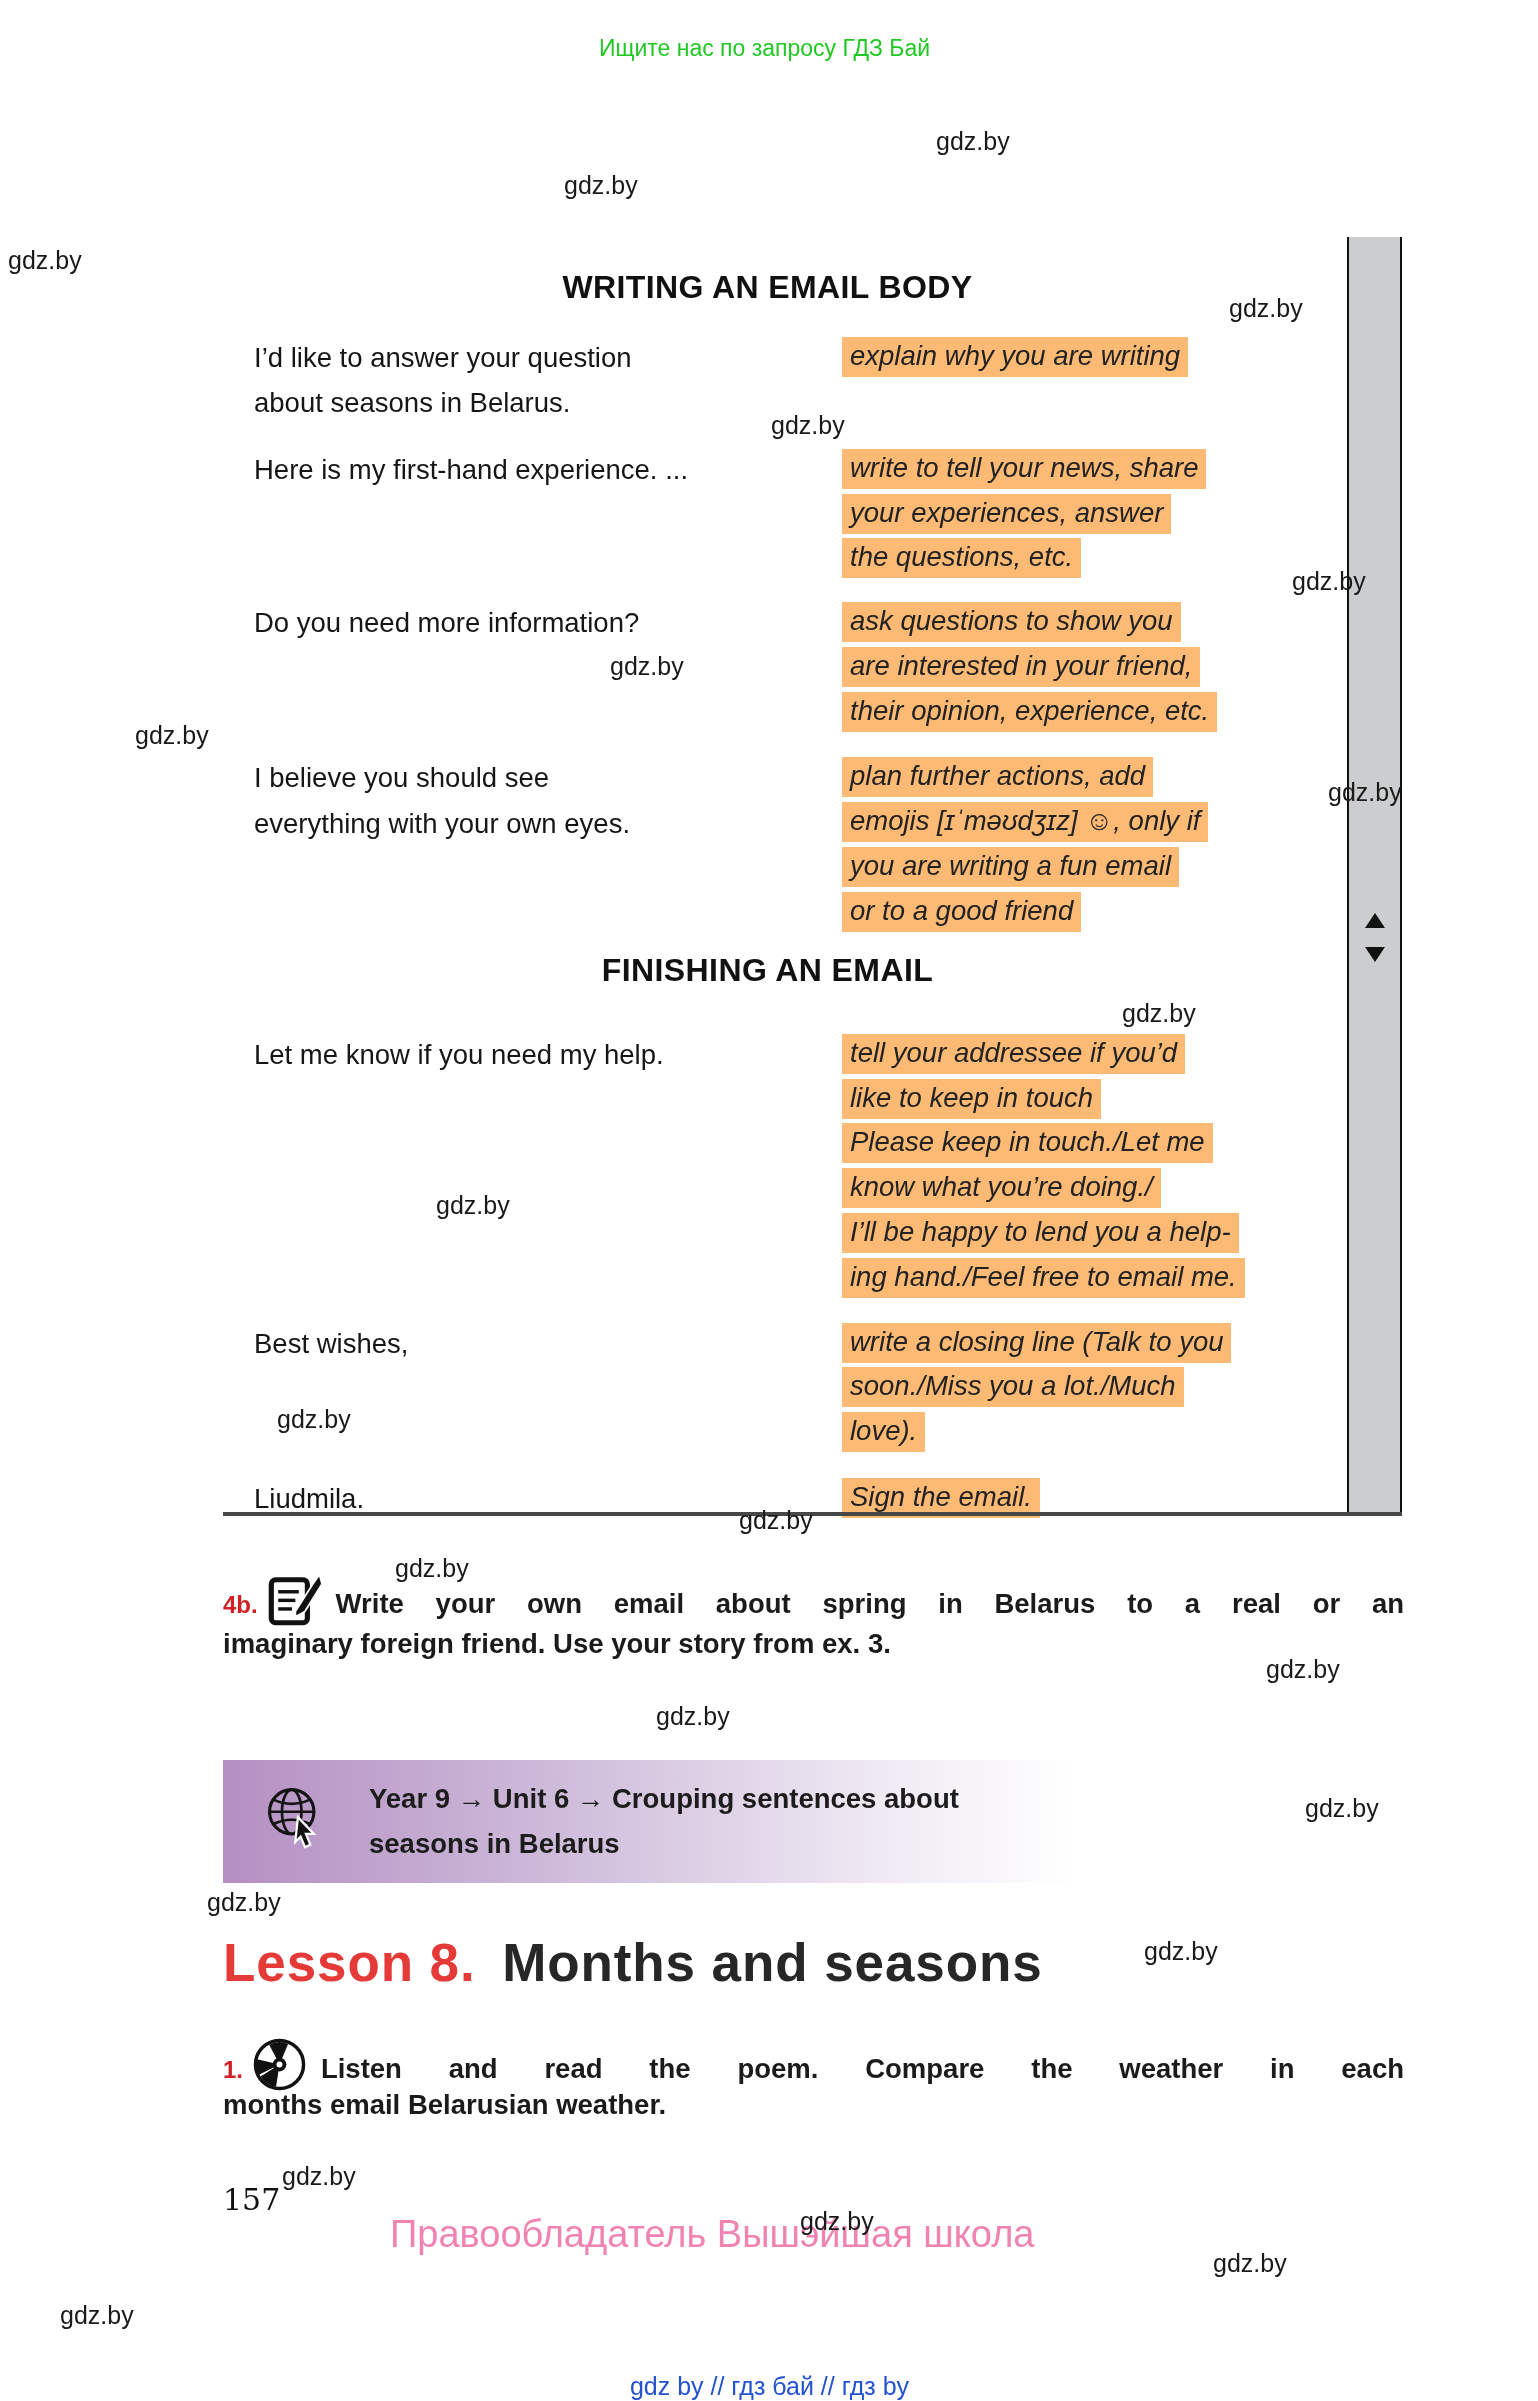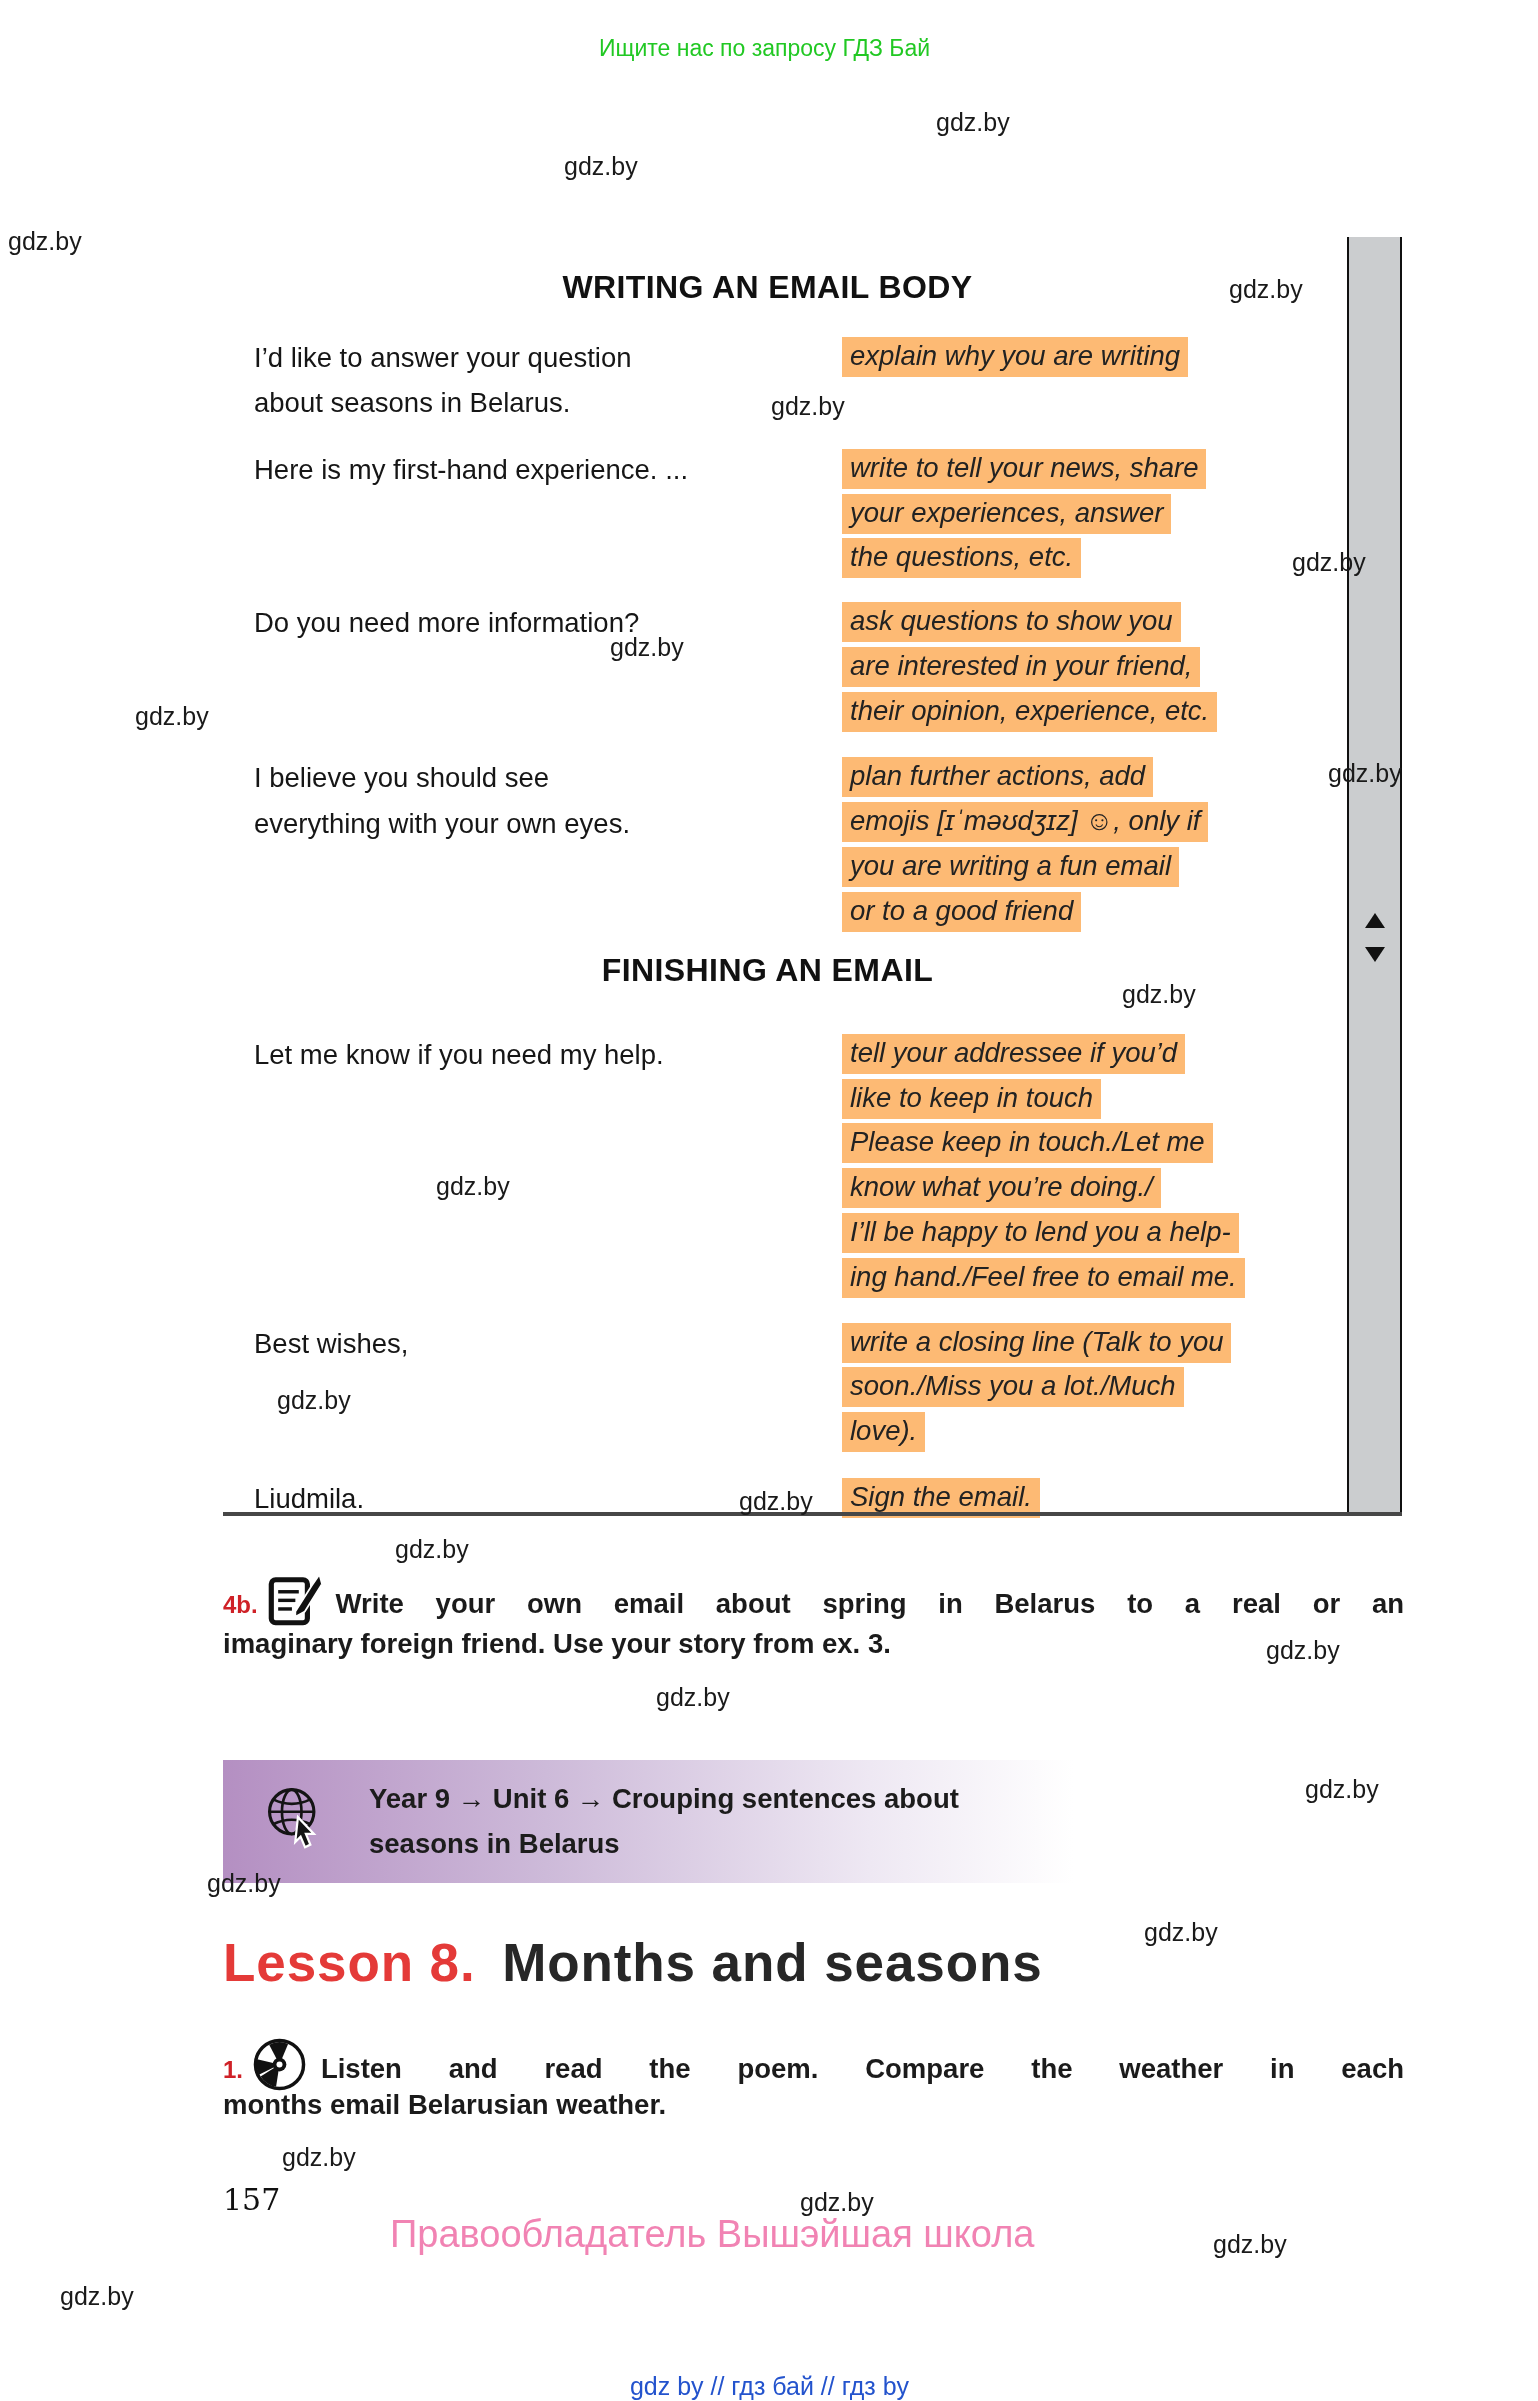--- a/index.html
+++ b/index.html
@@ -1,20 +1,20 @@
 <!DOCTYPE html>
 <html style="font-size:14px"><head>
 <meta charset="utf-8">
 <style>
   html,body{margin:0;padding:0;background:#fff;}
   .page{position:relative;width:1539px;height:2401px;background:#ffffff;overflow:hidden;
         font-family:"Liberation Sans", sans-serif;color:#161616;}
   .top-banner{position:absolute;left:0;top:7px;width:1529px;text-align:center;
         font-size:23px;color:#21c823;margin-top:28px;}
-  .wm{position:absolute;font-size:25px;color:#1a1a1a;white-space:nowrap;z-index:5;}
+  .wm{position:absolute;font-size:25px;color:#1a1a1a;white-space:nowrap;z-index:5;margin-top:19px;}
   .tbl-heading{position:absolute;left:223px;width:1089px;text-align:center;
         font-size:32px;font-weight:bold;color:#111;letter-spacing:0.4px;}
   .tl{position:absolute;font-size:27.5px;color:#161616;white-space:nowrap;line-height:1.2;}
   .tr{position:absolute;font-size:27.5px;font-style:italic;color:#222;white-space:nowrap;
         background:#fdba74;padding:2.7px 8px 5.3px 8px;line-height:1.15;}
   .scrollbar{position:absolute;left:1347px;top:237px;width:55px;height:1277px;
         background:#cbcdcf;border-left:2.7px solid #101010;border-right:2.7px solid #101010;
         box-sizing:border-box;z-index:2;}
   .arr{position:absolute;left:50%;transform:translateX(-50%);width:0;height:0;
         border-left:10.6px solid transparent;border-right:10.6px solid transparent;}

